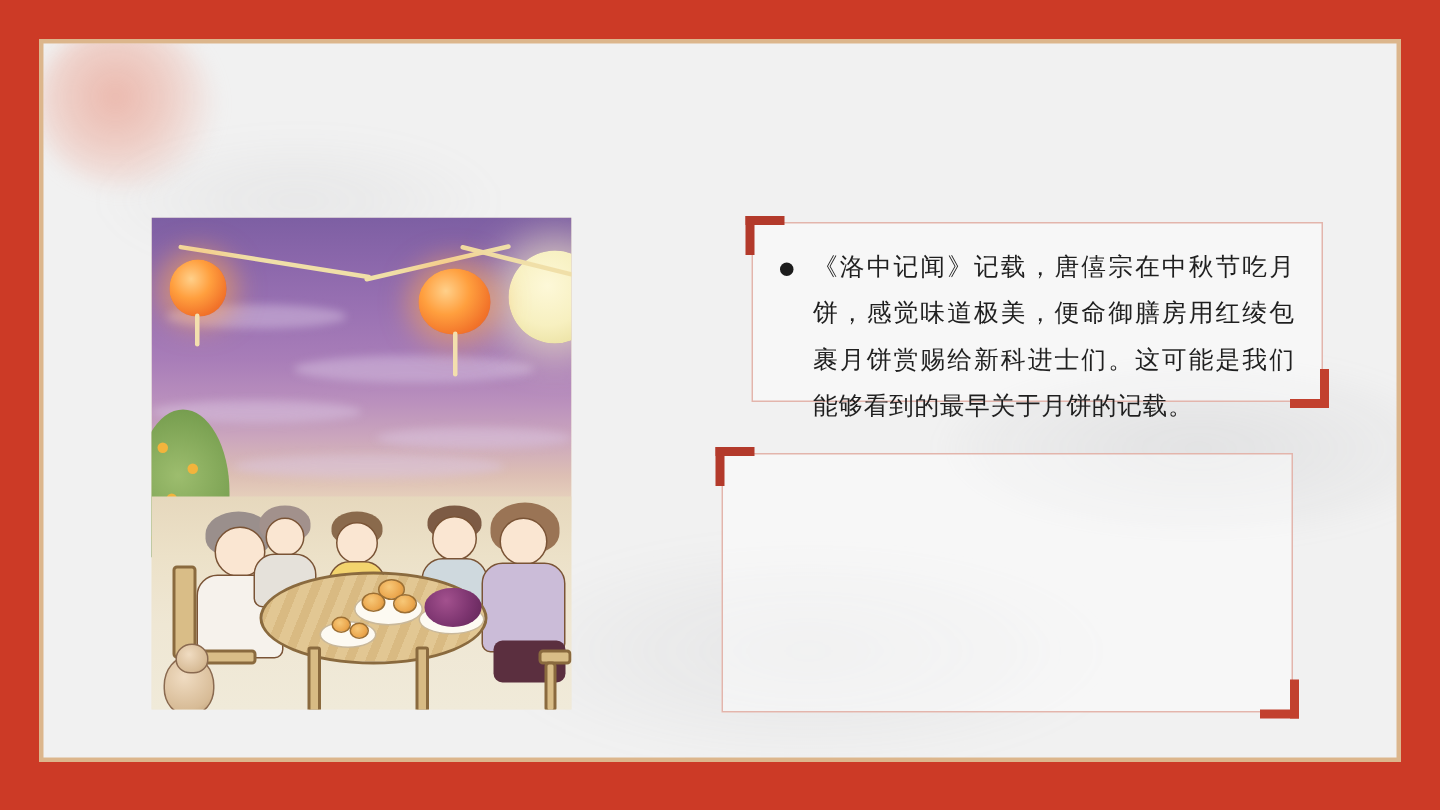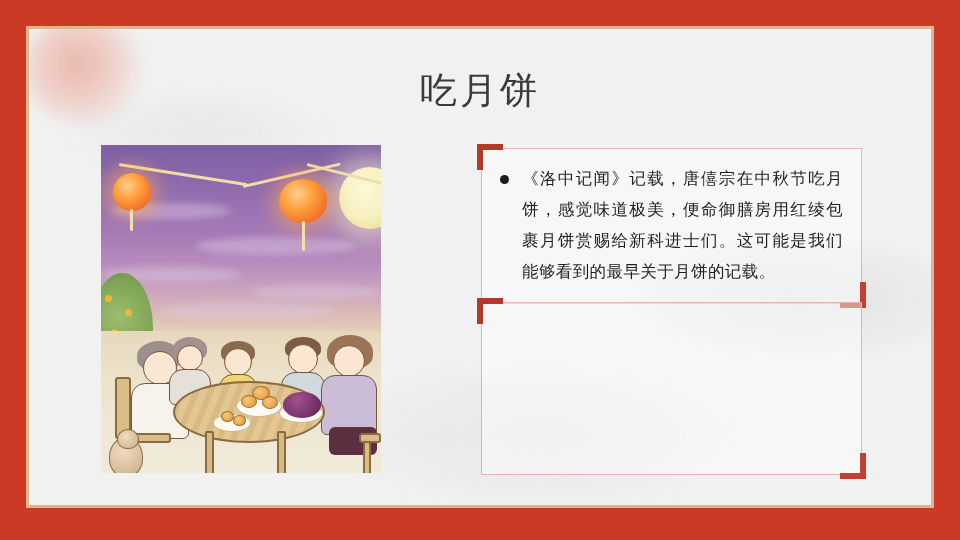--- a/index.html
+++ b/index.html
@@ -246,21 +246,20 @@
 
   <div id="frame-line"></div>
 
   <div id="canvas">
 
     <div class="wash wash-pink"></div>
     <div class="wash wash-grey-a"></div>
     <div class="wash wash-grey-b"></div>
     <div class="wash wash-grey-c"></div>
 
-    <div id="title">吃月饼</div>
 
     <div id="illustration">
 
       <div class="ill-layer sky"></div>
 
       <div class="ill-layer cloud" style="left:10px;  top:58px;  width:120px; height:16px;"></div>
       <div class="ill-layer cloud" style="left:95px;  top:92px;  width:160px; height:18px;"></div>
       <div class="ill-layer cloud" style="left:0px;   top:122px; width:140px; height:15px;"></div>
       <div class="ill-layer cloud" style="left:150px; top:140px; width:130px; height:14px;"></div>
       <div class="ill-layer cloud" style="left:55px;  top:158px; width:180px; height:16px;"></div>
@@ -326,21 +325,21 @@
       <div class="ill-layer mooncake" style="left:120px; top:266px; width:13px; height:11px;"></div>
       <div class="ill-layer mooncake" style="left:132px; top:270px; width:13px; height:11px;"></div>
 
       <div class="ill-layer plate" style="left:178px; top:258px; width:44px; height:20px;"></div>
       <div class="ill-layer grapes" style="left:182px; top:247px;"></div>
 
       <div class="ill-layer dog" style="left:8px;  top:292px; width:34px; height:40px;"></div>
       <div class="ill-layer dog" style="left:16px; top:284px; width:22px; height:20px;"></div>
     </div>
 
-    <div class="textbox" style="left:452px; top:119px; width:381px; height:156px;">
+    <div class="textbox" style="left:472px; top:119px; width:381px; height:120px;">
       <span class="bracket tl"></span>
       <span class="bracket br"></span>
       <div class="bullet-row">
         <span class="bullet-dot"></span>
         <span class="bullet-text">《洛中记闻》记载，唐僖宗在中秋节吃月饼，感觉味道极美，便命御膳房用红绫包裹月饼赏赐给新科进士们。这可能是我们能够看到的最早关于月饼的记载。</span>
       </div>
     </div>
 
     <div class="textbox" style="left:452px; top:273px; width:381px; height:173px;">
       <span class="bracket tl"></span>

